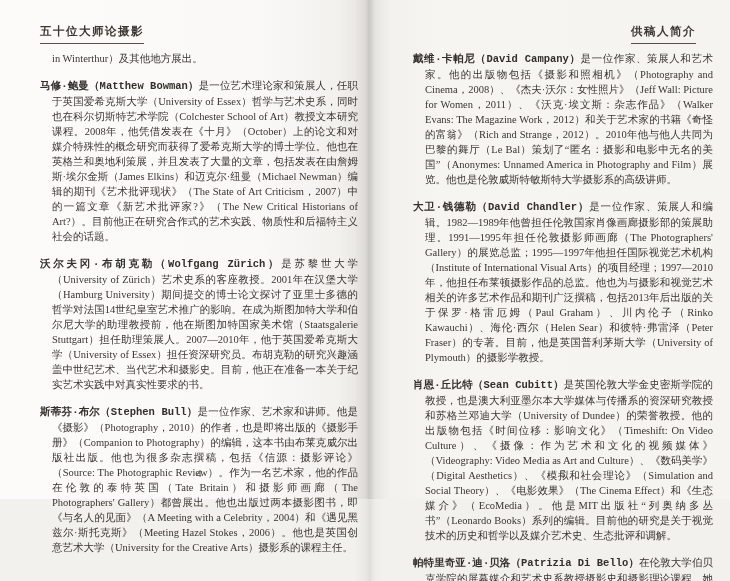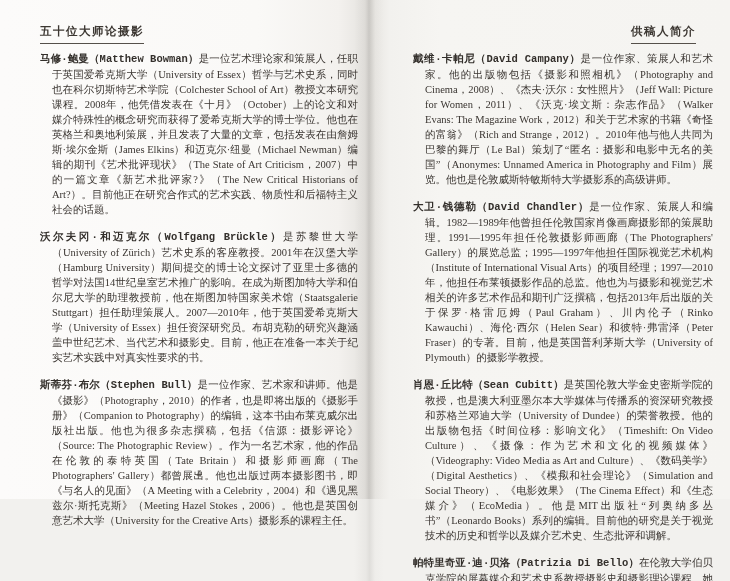--- a/index.html
+++ b/index.html
@@ -73,22 +73,23 @@
   .page-right .page-number { left: 45px; width: 300px; }
 </style>
 </head>
 <body>
 
 <div class="spread">
 
   <div class="page page-left">
     <div class="running-header">五十位大师论摄影</div>
     <div class="page-body">
+        <p class="para continuation"><span>in Winterthur）及其他地方展出。</span></p>
         <p class="para"><span class="para-lead">马修·鲍曼（Matthew Bowman）</span><span>是一位艺术理论家和策展人，任职于英国爱希克斯大学（University of Essex）哲学与艺术史系，同时也在科尔切斯特艺术学院（Colchester School of Art）教授文本研究课程。2008年，他凭借发表在《十月》（October）上的论文和对媒介特殊性的概念研究而获得了爱希克斯大学的博士学位。他也在英格兰和奥地利策展，并且发表了大量的文章，包括发表在由詹姆斯·埃尔金斯（James Elkins）和迈克尔·纽曼（Michael Newman）编辑的期刊《艺术批评现状》（The State of Art Criticism，2007）中的一篇文章《新艺术批评家?》（The New Critical Historians of Art?）。目前他正在研究合作式的艺术实践、物质性和后福特主义社会的话题。</span></p>
-        <p class="para"><span class="para-lead">沃尔夫冈·和迈克尔（Wolfgang Brückle）</span><span>是苏黎世大学（University of Zürich）艺术史系的客座教授。2001年在汉堡大学（Hamburg University）期间提交的博士论文探讨了亚里士多德的哲学对法国14世纪皇室艺术推广的影响。在成为斯图加特大学和伯尔尼大学的助理教授前，他在斯图加特国家美术馆（Staatsgalerie Stuttgart）担任助理策展人。2007—2010年，他于英国爱希克斯大学（University of Essex）担任资深研究员。布胡克勒的研究兴趣涵盖中世纪艺术、当代艺术和摄影史。目前，他正在准备一本关于纪实艺术实践中对真实性要求的书。</span></p>
+        <p class="para"><span class="para-lead">沃尔夫冈·布胡克勒（Wolfgang Zürich）</span><span>是苏黎世大学（University of Zürich）艺术史系的客座教授。2001年在汉堡大学（Hamburg University）期间提交的博士论文探讨了亚里士多德的哲学对法国14世纪皇室艺术推广的影响。在成为斯图加特大学和伯尔尼大学的助理教授前，他在斯图加特国家美术馆（Staatsgalerie Stuttgart）担任助理策展人。2007—2010年，他于英国爱希克斯大学（University of Essex）担任资深研究员。布胡克勒的研究兴趣涵盖中世纪艺术、当代艺术和摄影史。目前，他正在准备一本关于纪实艺术实践中对真实性要求的书。</span></p>
         <p class="para"><span class="para-lead">斯蒂芬·布尔（Stephen Bull）</span><span>是一位作家、艺术家和讲师。他是《摄影》（Photography，2010）的作者，也是即将出版的《摄影手册》（Companion to Photography）的编辑，这本书由布莱克威尔出版社出版。他也为很多杂志撰稿，包括《信源：摄影评论》（Source: The Photographic Review）。作为一名艺术家，他的作品在伦敦的泰特英国（Tate Britain）和摄影师画廊（The Photographers' Gallery）都曾展出。他也出版过两本摄影图书，即《与名人的见面》（A Meeting with a Celebrity，2004）和《遇见黑兹尔·斯托克斯》（Meeting Hazel Stokes，2006）。他也是英国创意艺术大学（University for the Creative Arts）摄影系的课程主任。</span></p>
       </div>
     <div class="page-number">4</div>
   </div>
 
   <div class="page page-right">
     <div class="running-header">供稿人简介</div>
     <div class="page-body">
         <p class="para"><span class="para-lead">戴维·卡帕尼（David Campany）</span><span>是一位作家、策展人和艺术家。他的出版物包括《摄影和照相机》（Photography and Cinema，2008）、《杰夫·沃尔：女性照片》（Jeff Wall: Picture for Women，2011）、《沃克·埃文斯：杂志作品》（Walker Evans: The Magazine Work，2012）和关于艺术家的书籍《奇怪的富翁》（Rich and Strange，2012）。2010年他与他人共同为巴黎的舞厅（Le Bal）策划了“匿名：摄影和电影中无名的美国”（Anonymes: Unnamed America in Photography and Film）展览。他也是伦敦威斯特敏斯特大学摄影系的高级讲师。</span></p>
         <p class="para"><span class="para-lead">大卫·钱德勒（David Chandler）</span><span>是一位作家、策展人和编辑。1982—1989年他曾担任伦敦国家肖像画廊摄影部的策展助理。1991—1995年担任伦敦摄影师画廊（The Photographers' Gallery）的展览总监；1995—1997年他担任国际视觉艺术机构（Institute of International Visual Arts）的项目经理；1997—2010年，他担任布莱顿摄影作品的总监。他也为与摄影和视觉艺术相关的许多艺术作品和期刊广泛撰稿，包括2013年后出版的关于保罗·格雷厄姆（Paul Graham）、川内伦子（Rinko Kawauchi）、海伦·西尔（Helen Sear）和彼特·弗雷泽（Peter Fraser）的专著。目前，他是英国普利茅斯大学（University of Plymouth）的摄影学教授。</span></p>

